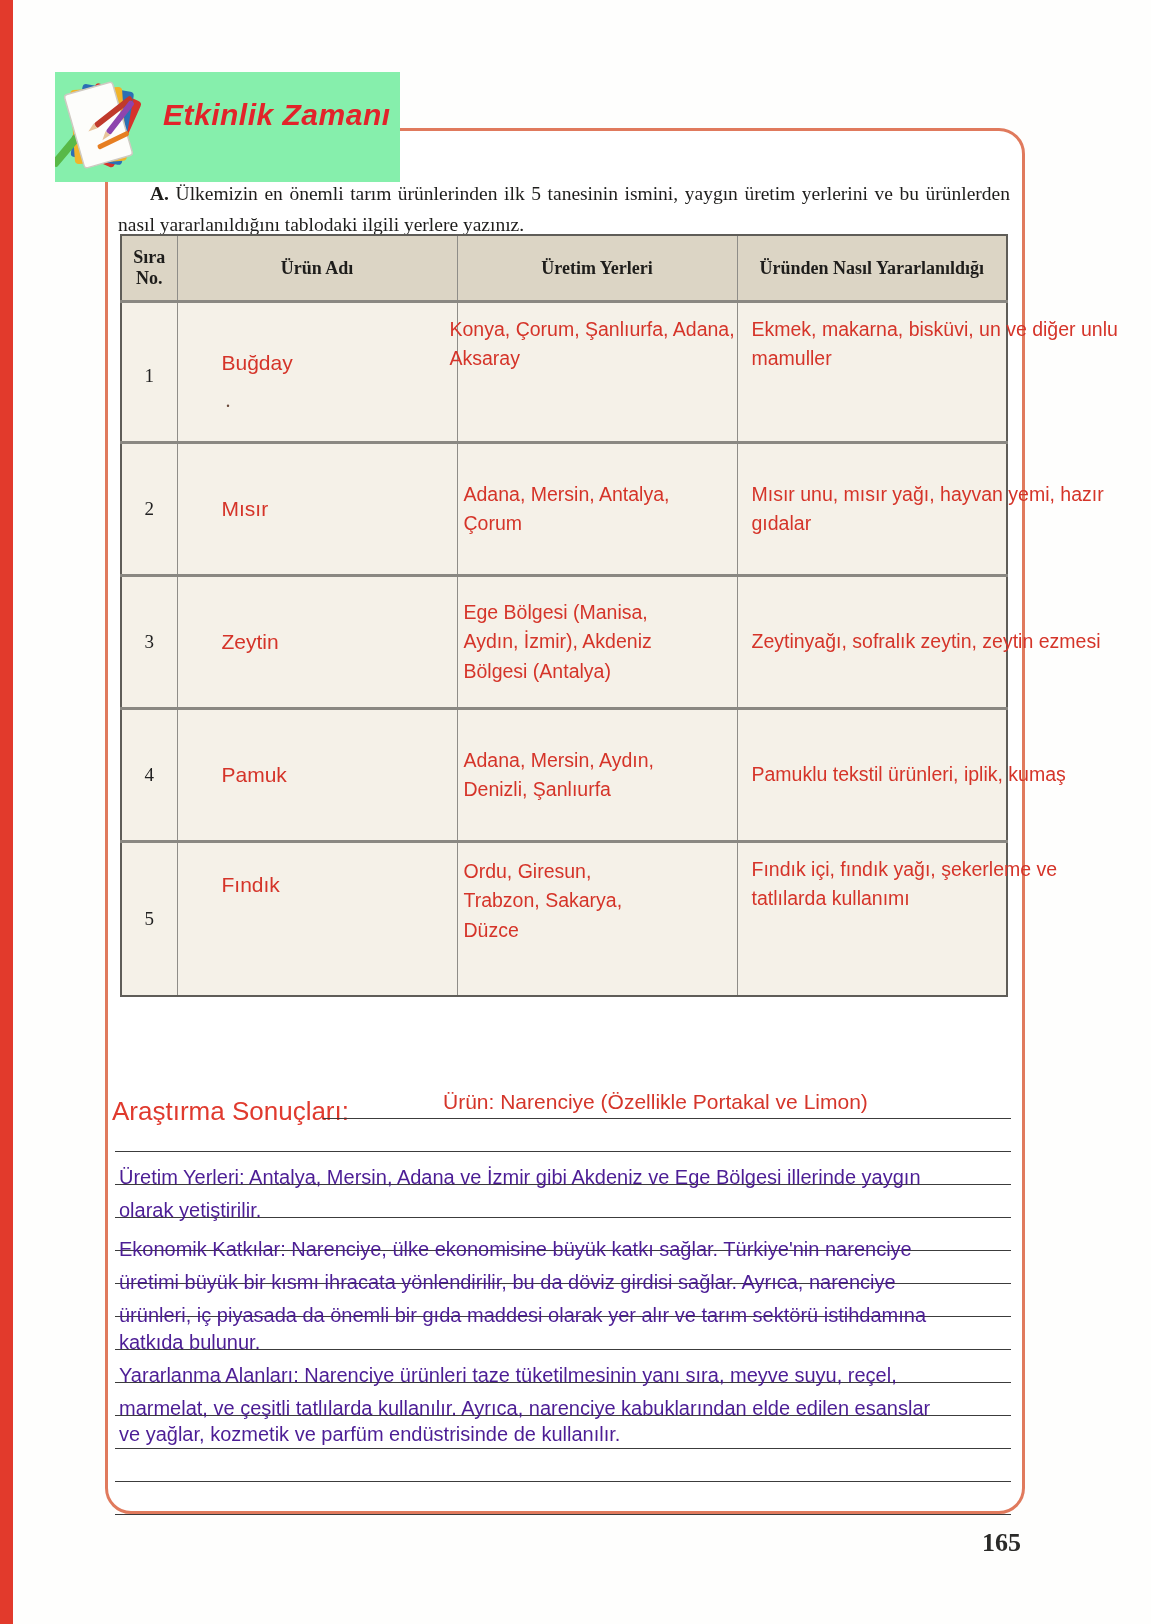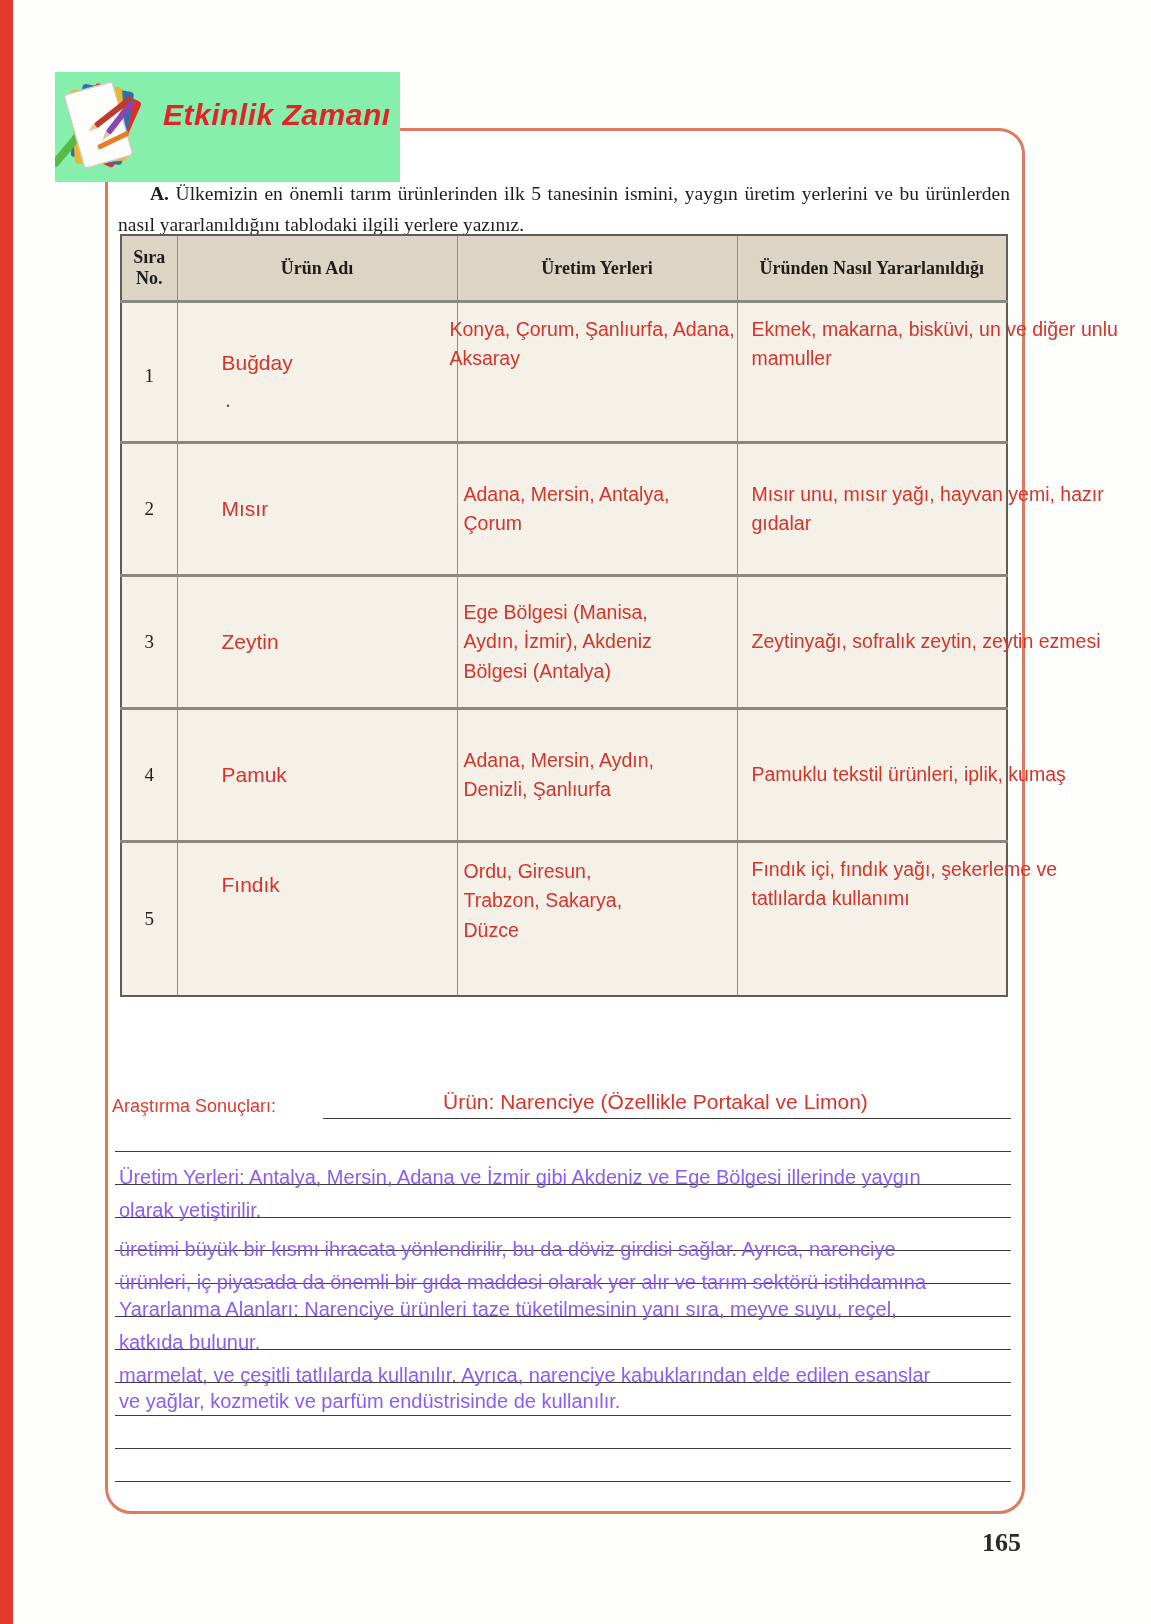--- a/index.html
+++ b/index.html
@@ -40,26 +40,26 @@
   td.uses-cell .answer{font-size:19.5px;width:378px;position:relative;z-index:3;padding-left:8px;}
   tr.row-top td{vertical-align:top;padding-top:12px;}
   .stray-dot{display:block;font-size:20px;color:#6b4a3a;margin:16px 0 0 42px;line-height:.5;}
   .places-w1{width:300px;margin-left:-14px;}
   .places-w4{width:218px;}
   .places-w5{width:190px;}
 
   
   .results{position:absolute;left:112px;top:1080px;width:898px;z-index:4;}
   .results-label{position:absolute;left:0;top:16px;font-family:"Liberation Sans", sans-serif;
-                 font-size:18px;color:#e03a2e;white-space:nowrap;}
+                 font-size:26px;color:#e03a2e;white-space:nowrap;}
   .rules{position:absolute;left:3px;top:6px;width:896px;}
   .rule{position:relative;height:32px;border-bottom:1.6px solid #3c3c3c;}
   .rule.short{margin-left:208px;width:688px;}
   .rule .wline{position:absolute;left:4px;bottom:2px;white-space:nowrap;z-index:2;
-               font-family:"Liberation Sans", sans-serif;font-size:20px;color:#8b5cf6;}
+               font-family:"Liberation Sans", sans-serif;font-size:20px;color:#4c1d95;}
   .rule .wline.over{bottom:-5px;}
   .rule .wline.struck{bottom:-11px;}
   .rule .product-line{position:absolute;left:100px;bottom:4px;white-space:nowrap;
                font-family:"Liberation Sans", sans-serif;font-size:21px;color:#d5352a;margin-left:20px;}
 
   .page-num{position:absolute;left:982px;top:1528px;font-size:26px;font-weight:bold;color:#2a2a28;}
 </style>
 </head>
 <body>
 
@@ -191,30 +191,33 @@
         <span class="product-line">Ürün: Narenciye (Özellikle Portakal ve Limon)</span>
       </div>
       <div class="rule"></div>
       <div class="rule">
           <span class="wline over">Üretim Yerleri: Antalya, Mersin, Adana ve İzmir gibi Akdeniz ve Ege Bölgesi illerinde yaygın</span>
         </div>
       <div class="rule">
           <span class="wline over">olarak yetiştirilir.</span>
         </div>
       <div class="rule">
+          <span class="wline struck">Ekonomik Katkılar: Narenciye, ülke ekonomisine büyük katkı sağlar. Türkiye'nin narenciye</span>
+        </div>
+      <div class="rule">
           <span class="wline struck">üretimi büyük bir kısmı ihracata yönlendirilir, bu da döviz girdisi sağlar. Ayrıca, narenciye</span>
         </div>
       <div class="rule">
           <span class="wline struck">ürünleri, iç piyasada da önemli bir gıda maddesi olarak yer alır ve tarım sektörü istihdamına</span>
         </div>
       <div class="rule">
+          <span class="wline over">katkıda bulunur.</span>
+        </div>
+      <div class="rule">
           <span class="wline over">Yararlanma Alanları: Narenciye ürünleri taze tüketilmesinin yanı sıra, meyve suyu, reçel,</span>
-        </div>
-      <div class="rule">
-          <span class="wline over">katkıda bulunur.</span>
         </div>
       <div class="rule">
           <span class="wline over">marmelat, ve çeşitli tatlılarda kullanılır. Ayrıca, narenciye kabuklarından elde edilen esanslar</span>
         </div>
       <div class="rule">
           <span class="wline">ve yağlar, kozmetik ve parfüm endüstrisinde de kullanılır.</span>
         </div>
       <div class="rule"></div>
       <div class="rule"></div>
     </div>

